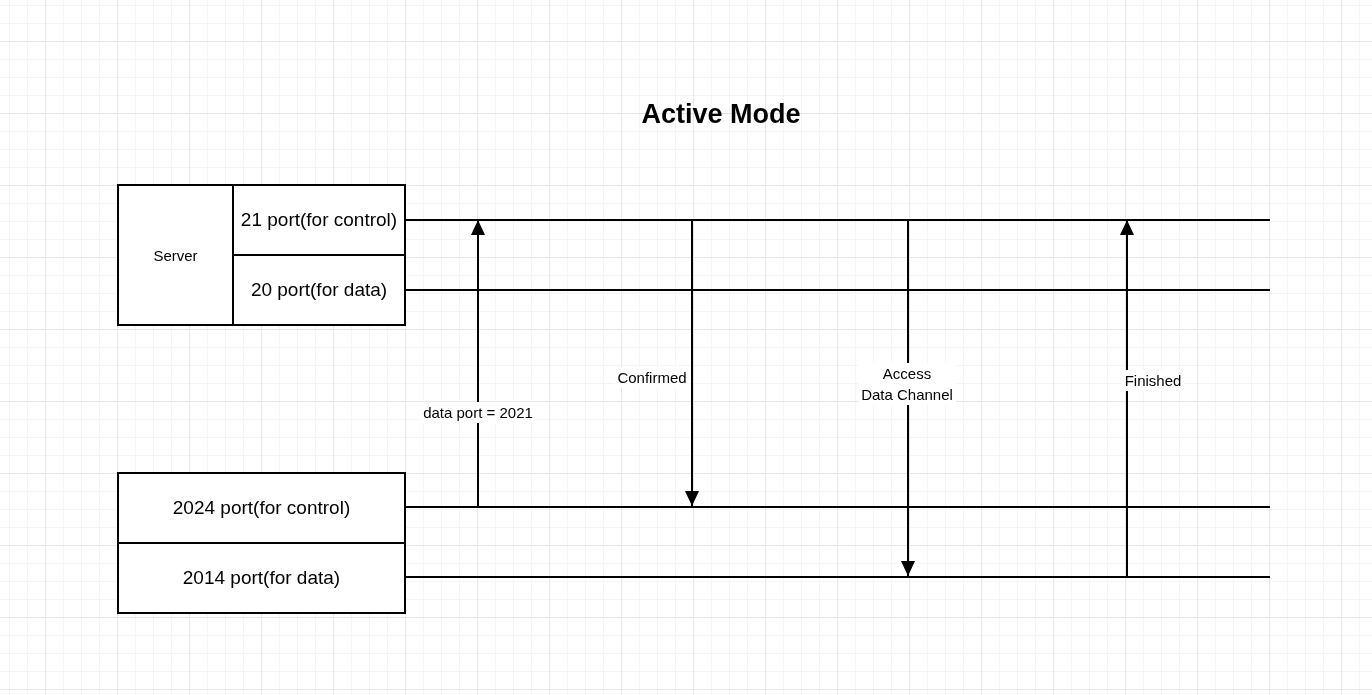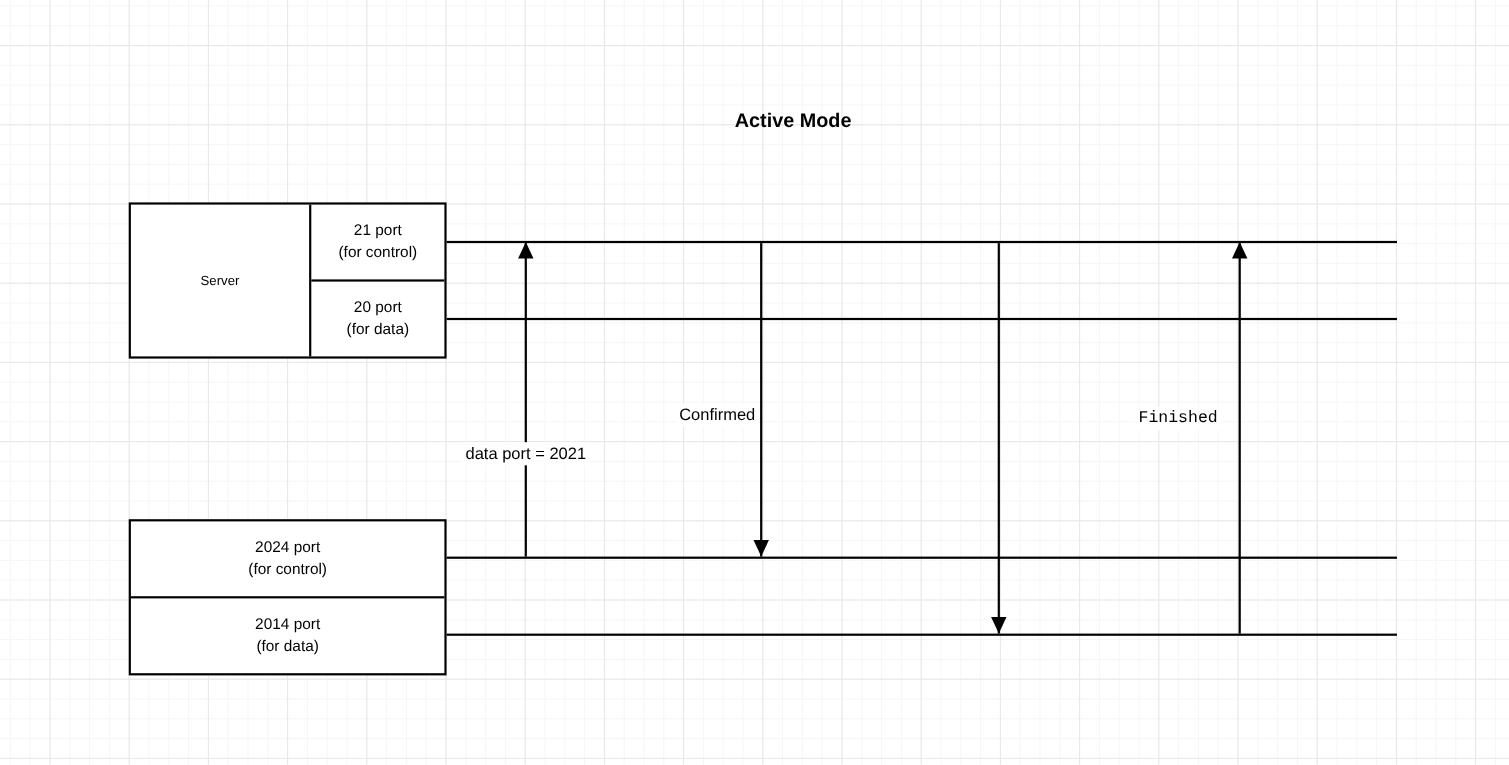--- a/index.html
+++ b/index.html
@@ -20,56 +20,56 @@
       linear-gradient(to right, #f5f5f5 1px, transparent 1px),
       linear-gradient(to bottom, #f5f5f5 1px, transparent 1px);
     background-size: 72px 72px, 72px 72px, 18px 18px, 18px 18px;
     background-position: 45px 0px, 0px 41px, 9px 0px, 0px 5px;
   }
   .diagram-title {
     position: absolute;
     left: 721px;
     top: 99px;
     transform: translateX(-50%);
-    font-size: 18px;
+    font-size: 27px;
     font-weight: bold;
     white-space: nowrap;
     z-index: 3;
   }
   .entity-box {
     position: absolute;
     width: 289px;
     height: 142px;
     background: #ffffff;
     border: 2px solid #000000;
     box-sizing: border-box;
     display: flex;
     z-index: 2;
   }
   .entity-label-cell {
-    width: 164px;
+    width: 115px;
     border-right: 2px solid #000000;
     box-sizing: border-box;
     display: flex;
     align-items: center;
     justify-content: center;
-    font-size: 12px;
+    font-size: 15px;
   }
   .port-cells {
     flex: 1;
     display: flex;
     flex-direction: column;
   }
   .port-cell {
     flex: 1;
     display: flex;
-    flex-direction: column;
+    flex-direction: row;
     align-items: center;
     justify-content: center;
-    font-size: 14px;
+    font-size: 19px;
     line-height: 1.4;
     text-align: center;
   }
   .port-cell.divided {
     border-bottom: 2px solid #000000;
   }
   .hline {
     position: absolute;
     height: 2px;
     background: #000000;
@@ -147,18 +147,20 @@
   <div class="vline" style="left:477px; top:221px; height:285px;"></div>
   <div class="arrowhead up" style="left:471px; top:220px;"></div>
   <div class="msg-label" style="left:478px; top:361px;margin-top:41px;">data port = 2021</div>
 
   <div class="vline" style="left:691px; top:221px; height:285px;"></div>
   <div class="arrowhead down" style="left:685px; top:491px;"></div>
   <div class="msg-label" style="left:652px; top:367px;">Confirmed</div>
 
   <div class="vline" style="left:907px; top:221px; height:355px;"></div>
   <div class="arrowhead down" style="left:901px; top:561px;"></div>
+  <div class="msg-label" style="left:907px; top:363px;">Access
+Data Channel</div>
 
   <div class="vline" style="left:1126px; top:221px; height:355px;"></div>
   <div class="arrowhead up" style="left:1120px; top:220px;"></div>
-  <div class="msg-label" style="left:1071px; top:370px;font-family:Liberation Mono, monospace;">Finished</div>
+  <div class="msg-label" style="left:1153px; top:370px;">Finished</div>
 
 </div>
 
 </body></html>

